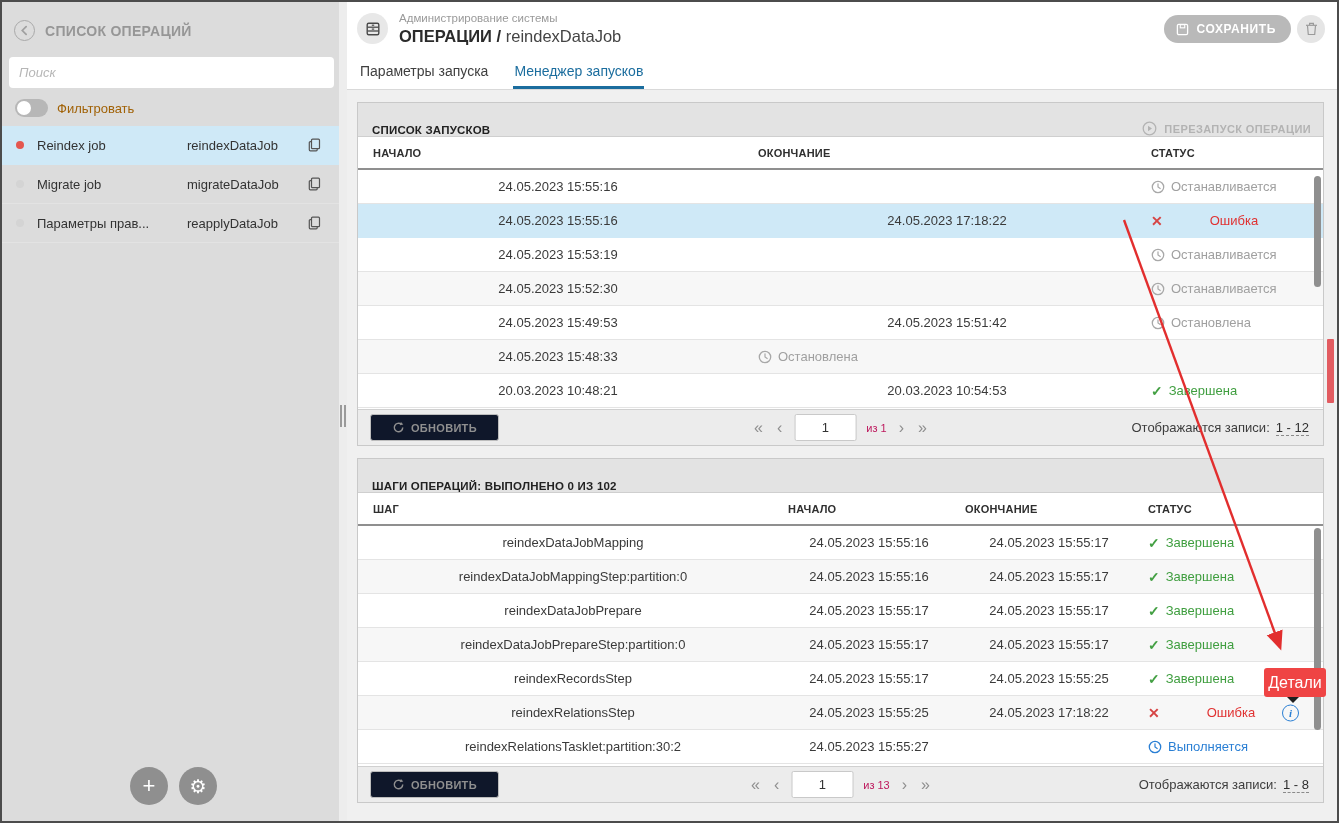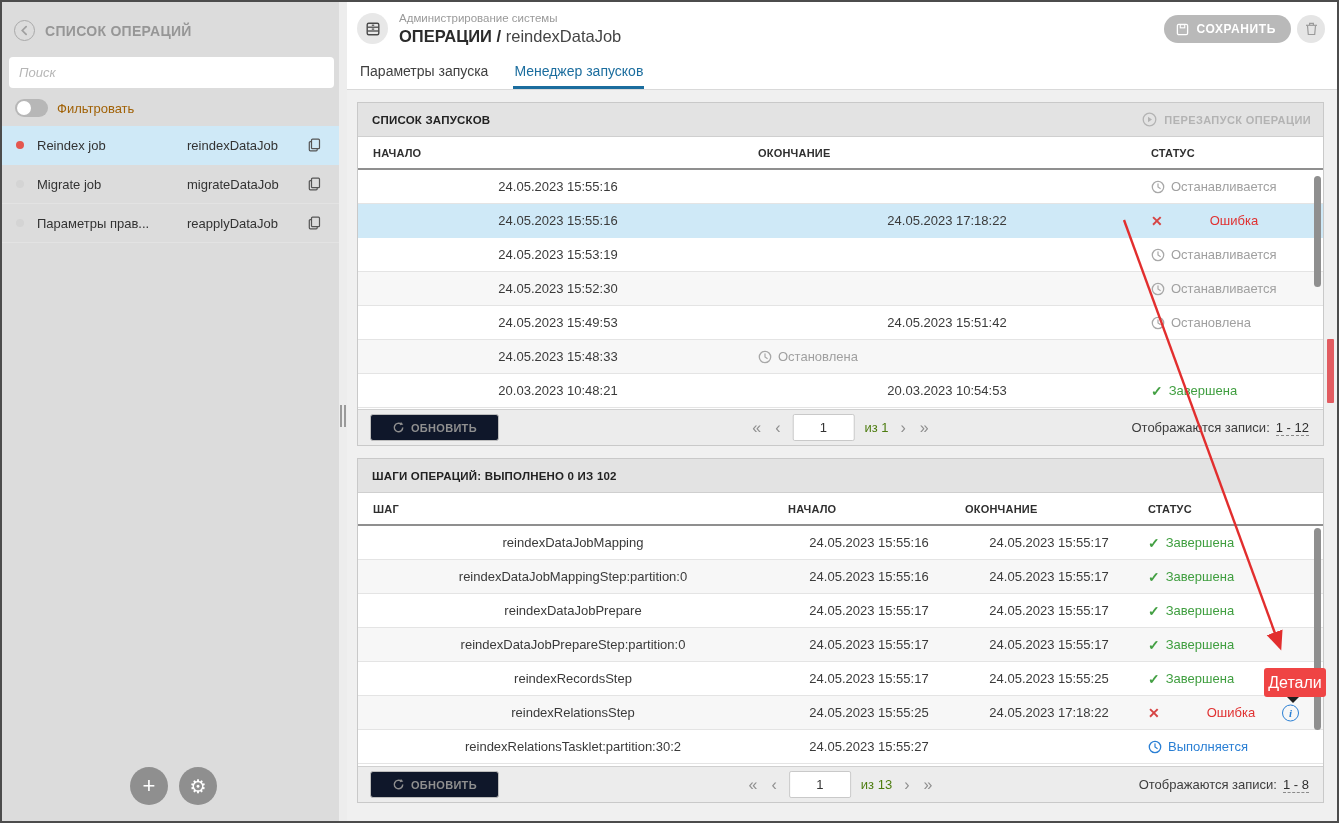--- a/index.html
+++ b/index.html
@@ -44,21 +44,21 @@
   .page-title b { color:#2b2b2b; }
   .save-btn { position:absolute; right:46px; top:13px; height:28px; border:none; border-radius:14px; background:#b9b9b9; color:#fff; font-weight:bold; font-size:12px; letter-spacing:.6px; padding:0 15px 0 12px; display:flex; align-items:center; gap:7px; cursor:pointer; font-family:inherit; }
   .trash-btn { position:absolute; right:12px; top:13px; width:28px; height:28px; border-radius:50%; background:#e5e5e5; border:none; color:#9a9a9a; display:flex; align-items:center; justify-content:center; cursor:pointer; }
   .tabs { position:absolute; top:55px; left:0; right:0; height:33px; background:#fff; border-bottom:1px solid #d9d9d9; display:flex; gap:24px; padding-left:12px; }
   .tab { font-size:14px; color:#3f3f3f; padding:6px 1px; cursor:pointer; border-bottom:3px solid transparent; }
   .tab.active { color:#1b6d9e; border-bottom-color:#1b6d9e; }
 
   .content { position:absolute; top:88px; left:0; right:0; bottom:0; padding:12px 0 0 10px; }
   .panel { width:967px; background:#fff; border:1px solid #c9c9c9; position:relative; }
   .panel + .panel { margin-top:12px; }
-  .panel-header { height:34px; background:#e3e3e3; border-bottom:1px solid #cfcfcf; display:flex; align-items:center; padding:0 12px 0 14px; }
+  .panel-header { height:34px; background:#e3e3e3; border-bottom:1px solid #cfcfcf; display:flex; align-items:flex-end; padding:0 12px 0 14px; }
   .panel-title { font-size:11.5px; font-weight:bold; color:#222; letter-spacing:.2px; }
   .restart-btn { margin-left:auto; display:flex; align-items:center; gap:7px; background:none; border:none; color:#b3b3b3; font-size:11px; font-weight:bold; letter-spacing:.4px; cursor:pointer; font-family:inherit; }
 
   .thead { display:grid; border-bottom:2px solid #8f8f8f; }
   .thead .th { font-size:11px; font-weight:bold; color:#2f2f2f; padding:10px 0 9px 15px; letter-spacing:.2px; }
   .runs-grid { grid-template-columns:385px 393px 1fr; }
   .steps-grid { grid-template-columns:415px 177px 183px 1fr; }
   .rows { overflow:hidden; position:relative;text-align:center; }
   #runs-rows { height:239px; }
   #steps-rows { height:240px; }
@@ -80,21 +80,21 @@
   .st-label { font-size:13px; }
   .info-btn { position:absolute; right:24px; top:50%; transform:translateY(-50%); width:17px; height:17px; border:1.5px solid #2a7fd4; border-radius:50%; color:#2a7fd4; font-size:11px; font-weight:bold; display:flex; align-items:center; justify-content:center; cursor:pointer; background:#fff0; font-family:"Liberation Serif",serif; font-style:italic; }
 
   .scrollbar-thumb { position:absolute; right:2px; width:7px; border-radius:4px; background:#8f8f8f; cursor:pointer; }
 
   .pager { height:36px; background:#ececec; border-top:1px solid #d0d0d0; position:relative; display:flex; align-items:center; }
   .refresh-btn { margin-left:12px; height:27px; border:1px solid #bdbdbd; border-radius:3px; background:#0f172a; color:#8f8f8f; font-size:11px; font-weight:bold; letter-spacing:.3px; display:flex; align-items:center; gap:6px; padding:0 21px; cursor:pointer; font-family:inherit; }
   .page-ctrl { position:absolute; left:50%; transform:translateX(-50%); display:flex; align-items:center; gap:10px; }
   .pg-arrow { background:none; border:none; color:#8f8f8f; font-size:16px; cursor:pointer; padding:0 2px; font-family:inherit; line-height:1; }
   .pg-input { width:62px; height:27px; border:1px solid #c9c9c9; border-radius:2px; text-align:center; font-size:13px; color:#333; font-family:inherit; background:#fff; }
-  .pg-of { font-size:13px; color:#4d7c0f; }
+  .pg-of { font-size:11px; color:#be185d; }
   .records { margin-left:auto; margin-right:14px; font-size:13px; color:#3d3d3d; display:flex; gap:6px; align-items:baseline; }
   .records-value { color:#2f2f2f; border-bottom:1px dashed #8a8a8a; cursor:pointer; }
 
   
   .tooltip { position:absolute; left:906px; top:209px; width:62px; height:29px; background:#ef4444; border-radius:3px; color:#fff; font-size:16px; display:flex; align-items:center; justify-content:center; z-index:30; }
   .tooltip-arrow { position:absolute; left:929px; top:238px; width:0; height:0; border:6px solid transparent; border-top-color:#1f1f1f; z-index:30; }
   .annotation { position:absolute; inset:0; z-index:40; pointer-events:none; }
   .edge-marker { position:absolute; right:3px; top:337px; width:7px; height:64px; background:#e25b60; border-radius:1px; z-index:50; }
 </style>
 </head>

